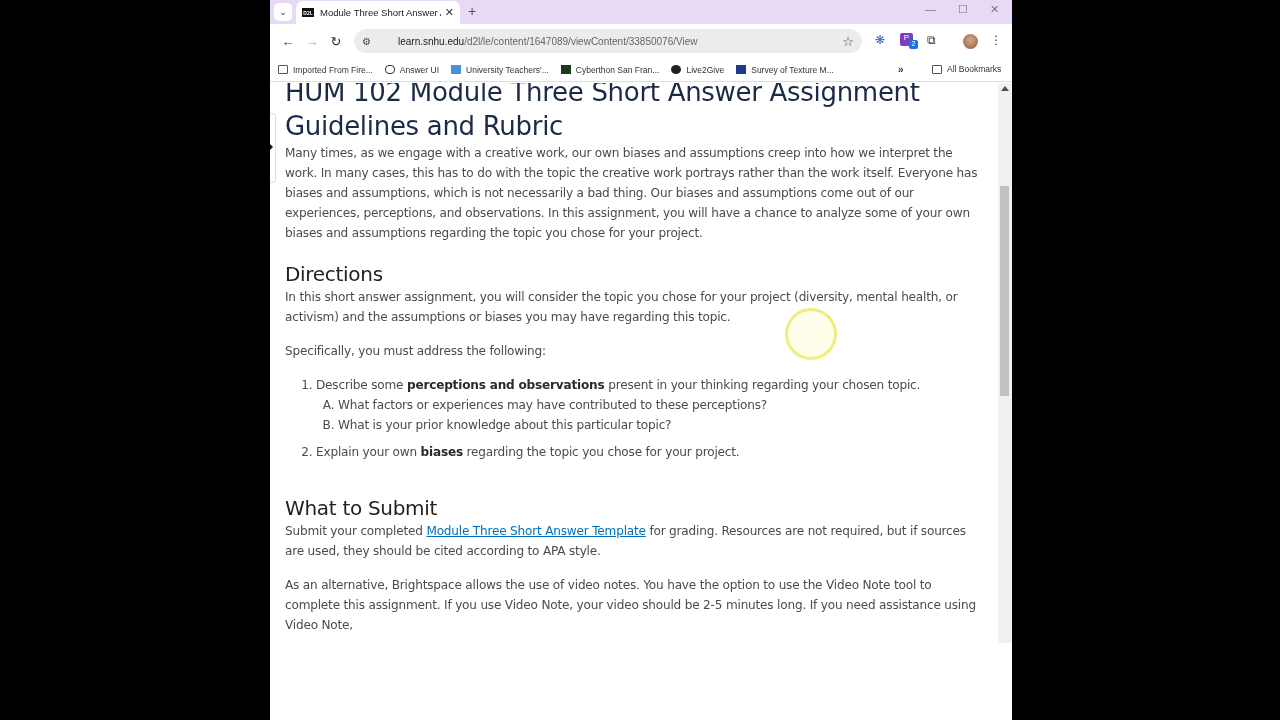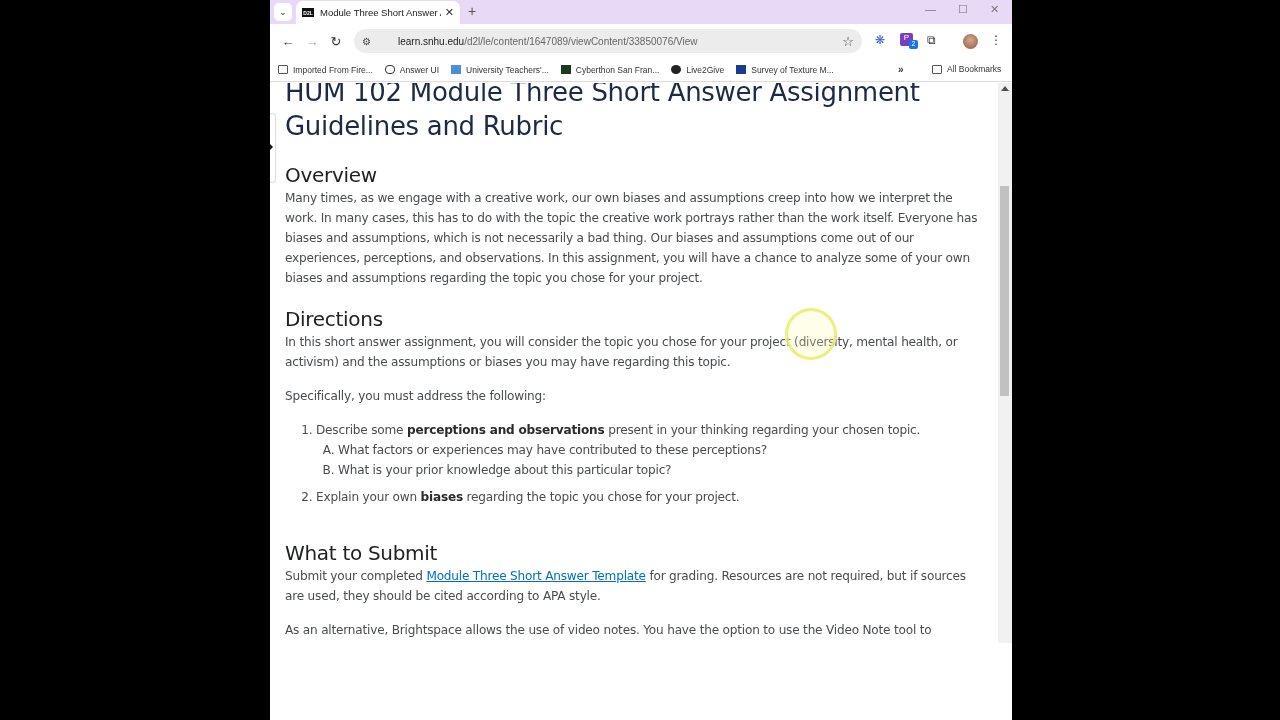--- a/index.html
+++ b/index.html
@@ -115,21 +115,20 @@
         <span>All Bookmarks</span>
       </div>
   </div>
 
   <div class="content">
     <div class="side-handle"></div>
     <div class="side-arrow"></div>
     <div class="page">
       <h1>HUM 102 Module Three Short Answer Assignment Guidelines and Rubric</h1>
 
-      <h2 style="margin-top:19px">Overview</h2>
       <p>Many times, as we engage with a creative work, our own biases and assumptions creep into how we interpret the work. In many cases, this has to do with the topic the creative work portrays rather than the work itself. Everyone has biases and assumptions, which is not necessarily a bad thing. Our biases and assumptions come out of our experiences, perceptions, and observations. In this assignment, you will have a chance to analyze some of your own biases and assumptions regarding the topic you chose for your project.</p>
 
       <h2 style="margin-top:18px">Directions</h2>
       <p>In this short answer assignment, you will consider the topic you chose for your project (diversity, mental health, or activism) and the assumptions or biases you may have regarding this topic.</p>
       <p style="margin-top:14px">Specifically, you must address the following:</p>
 
       <ol class="main" style="margin-top:14px">
         <li>
           <span>Describe some </span><b>perceptions and observations</b><span> present in your thinking regarding your chosen topic.</span>
           <ol class="sub">

